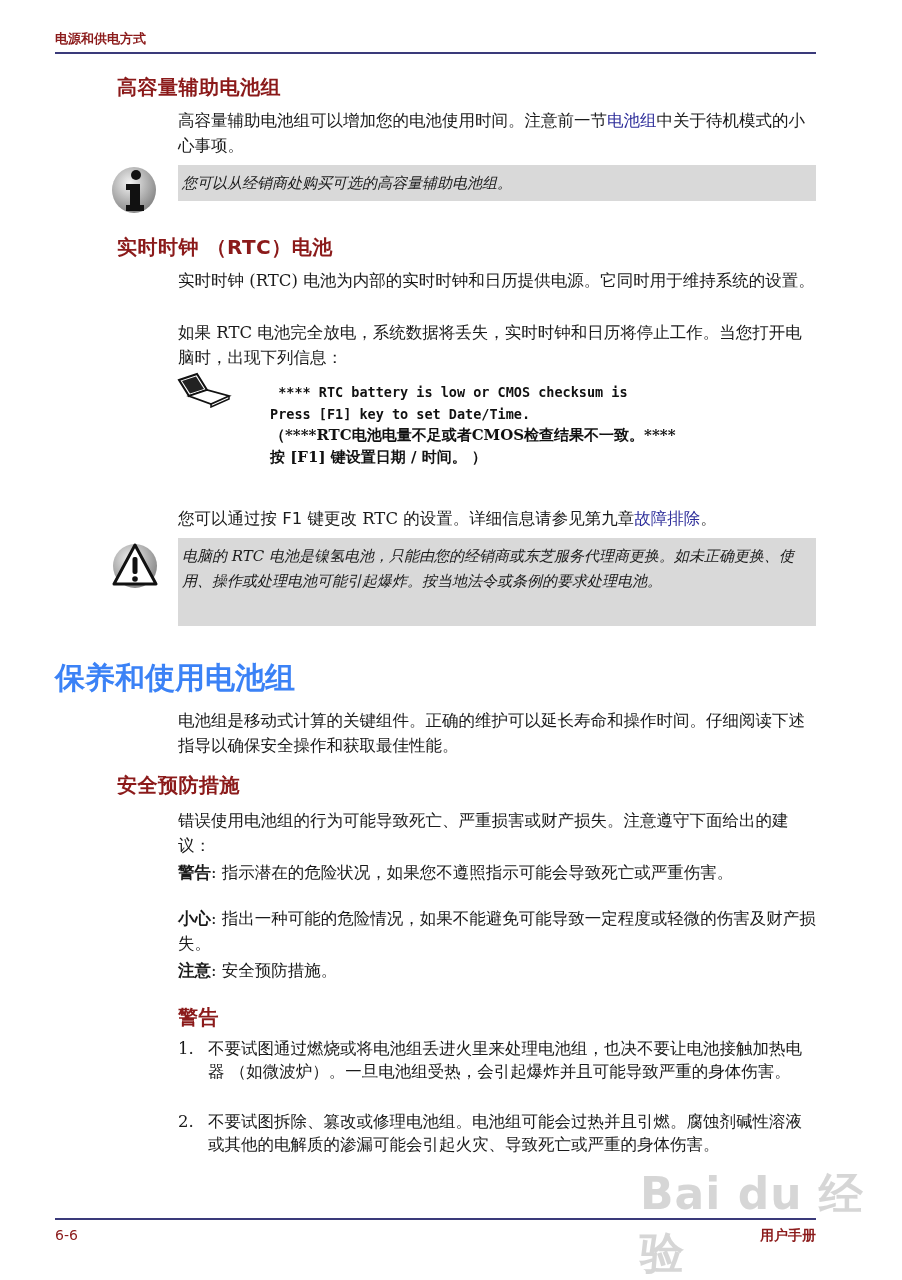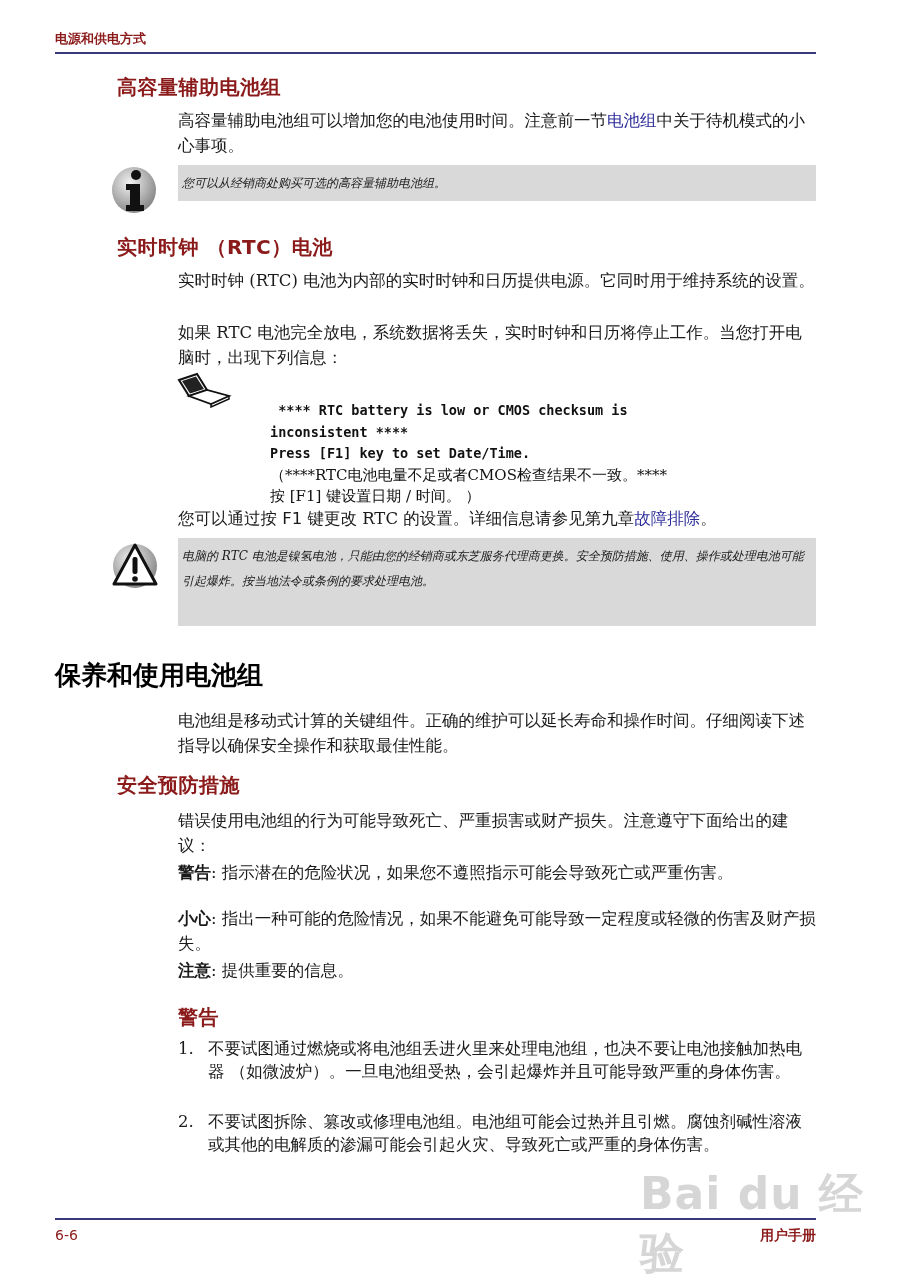--- a/index.html
+++ b/index.html
@@ -14,44 +14,44 @@
     .header-rule {
       position: absolute; left: 55px; top: 52px; width: 761px; height: 2px;
       background: #3a3a7a;
     }
     .h2 {
       position: absolute; font-family: "DejaVu Sans", sans-serif; font-weight: bold;
       font-size: 20px; color: #8b1a1a; letter-spacing: 0.5px;
     }
     .h1 {
       position: absolute; font-family: "DejaVu Sans", sans-serif; font-weight: bold;
-      font-size: 26px; color: #000000;
+      font-size: 30px; color: #3b82f6;
     }
     .para {
       position: absolute; left: 178px; width: 640px;
       font-size: 16.5px; line-height: 25px; color: #1a1a1a;
     }
     .link { color: #2d2d9a; }
     .sans { font-family: "DejaVu Sans", sans-serif; }
     .bold-label { font-family: "DejaVu Sans", sans-serif; font-weight: bold; }
 
     .note-box {
       position: absolute; left: 178px; width: 638px;
       background: #d9d9d9; font-style: italic;
-      font-size: 12px; line-height: 25px; color: #1a1a1a;
+      font-size: 15px; line-height: 25px; color: #1a1a1a;
       padding: 6px 8px 8px 4px;
     }
     .icon { position: absolute; }
 
     .code {
       position: absolute; left: 270px; width: 560px;
       font-family: "DejaVu Sans Mono", monospace; font-weight: bold;
       font-size: 13.5px; line-height: 21.5px; color: #111;
     }
-    .code .cjk { font-family: "DejaVu Serif", serif; font-weight: normal; font-size: 15px; }
+    .code .cjk { font-family: "DejaVu Serif", serif; font-weight: bold; font-size: 15px; }
 
     .list-item { position: absolute; left: 178px; width: 640px; font-size: 16.5px; line-height: 23px; }
     .list-item .num { position: absolute; left: 0; top: 0; }
     .list-item .txt { position: absolute; left: 30px; top: 0; width: 610px; }
 
     .footer-rule {
       position: absolute; left: 55px; top: 1218px; width: 761px; height: 2px;
       background: #3a3a7a;
     }
     .footer-left {
@@ -101,22 +101,21 @@
 
 <div class="icon" style="left:175px; top:372px; width:58px; height:36px;">
   <svg width="58" height="36" viewBox="0 0 58 36">
     <path d="M4 8 L22 2 L32 18 L14 24 Z" fill="#fff" stroke="#111" stroke-width="2"></path>
     <path d="M7 9 L21 4.5 L29 17 L15 21.5 Z" fill="#222"></path>
     <path d="M14 24 L32 18 L54 24 L36 32 Z" fill="#fff" stroke="#111" stroke-width="1.8"></path>
     <path d="M36 32 L36 35 L54 27 L54 24" fill="none" stroke="#111" stroke-width="1.5"></path>
   </svg>
 </div>
 <div class="code" style="top:382px;">
-  <div style="white-space:pre;margin-top:18px;"> **** RTC battery is low or CMOS checksum is</div>
-  <div>inconsistent ****</div>
+  <div style="white-space:pre;"> **** RTC battery is low or CMOS checksum is</div>
   <div>Press [F1] key to set Date/Time.</div>
   <div class="cjk">（****RTC电池电量不足或者CMOS检查结果不一致。****</div>
   <div class="cjk">按 [F1] 键设置日期 / 时间。 ）</div>
 </div>
 
 <div class="para" style="top:506px;">
   <span>您可以通过按 </span><span class="sans">F1</span><span> 键更改 RTC 的设置。详细信息请参见第九章</span><span class="link">故障排除</span><span>。</span>
 </div>
 
 <div class="icon" style="left:110px; top:540px; width:50px; height:50px;">
@@ -126,35 +125,35 @@
         <stop offset="0%" stop-color="#f2f2f2"></stop>
         <stop offset="100%" stop-color="#8a8a8a"></stop>
       </radialGradient>
     </defs>
     <circle cx="25" cy="26" r="22" fill="url(#gW)"></circle>
     <path d="M25 5 L46 44 L4 44 Z" fill="#fff" stroke="#111" stroke-width="3" stroke-linejoin="round"></path>
     <rect x="22.5" y="17" width="5" height="17" rx="2" fill="#111"></rect>
     <circle cx="25" cy="39" r="2.8" fill="#111"></circle>
   </svg>
 </div>
-<div class="note-box" style="top:538px; height:88px;">电脑的 RTC 电池是镍氢电池，只能由您的经销商或东芝服务代理商更换。安全预防措施、使用、操作或处理电池可能引起爆炸。按当地法令或条例的要求处理电池。</div>
+<div class="note-box" style="top:538px; height:88px;">电脑的 RTC 电池是镍氢电池，只能由您的经销商或东芝服务代理商更换。如未正确更换、使用、操作或处理电池可能引起爆炸。按当地法令或条例的要求处理电池。</div>
 
 <div class="h1" style="left:55px; top:658px;">保养和使用电池组</div>
 <div class="para" style="top:708px;">电池组是移动式计算的关键组件。正确的维护可以延长寿命和操作时间。仔细阅读下述指导以确保安全操作和获取最佳性能。</div>
 
 <div class="h2" style="left:117px; top:772px;">安全预防措施</div>
 <div class="para" style="top:808px;">错误使用电池组的行为可能导致死亡、严重损害或财产损失。注意遵守下面给出的建议：</div>
 <div class="para" style="top:860px;">
   <span class="bold-label">警告</span><span>: </span><span>指示潜在的危险状况，如果您不遵照指示可能会导致死亡或严重伤害。</span>
 </div>
 <div class="para" style="top:906px;">
   <span class="bold-label">小心</span><span>: </span><span>指出一种可能的危险情况，如果不能避免可能导致一定程度或轻微的伤害及财产损失。</span>
 </div>
 <div class="para" style="top:958px;">
-  <span class="bold-label">注意</span><span>: </span><span>提供重要的信息。</span>
+  <span class="bold-label">注意</span><span>: </span><span>安全预防措施。</span>
 </div>
 
 <div class="h2" style="left:178px; top:1004px;">警告</div>
 <div class="list-item" style="top:1037px; height:72px;">
   <span class="num">1.</span>
   <span class="txt">不要试图通过燃烧或将电池组丢进火里来处理电池组，也决不要让电池接触加热电器 （如微波炉）。一旦电池组受热，会引起爆炸并且可能导致严重的身体伤害。</span>
 </div>
 <div class="list-item" style="top:1110px; height:72px;">
   <span class="num">2.</span>
   <span class="txt">不要试图拆除、篡改或修理电池组。电池组可能会过热并且引燃。腐蚀剂碱性溶液或其他的电解质的渗漏可能会引起火灾、导致死亡或严重的身体伤害。</span>

